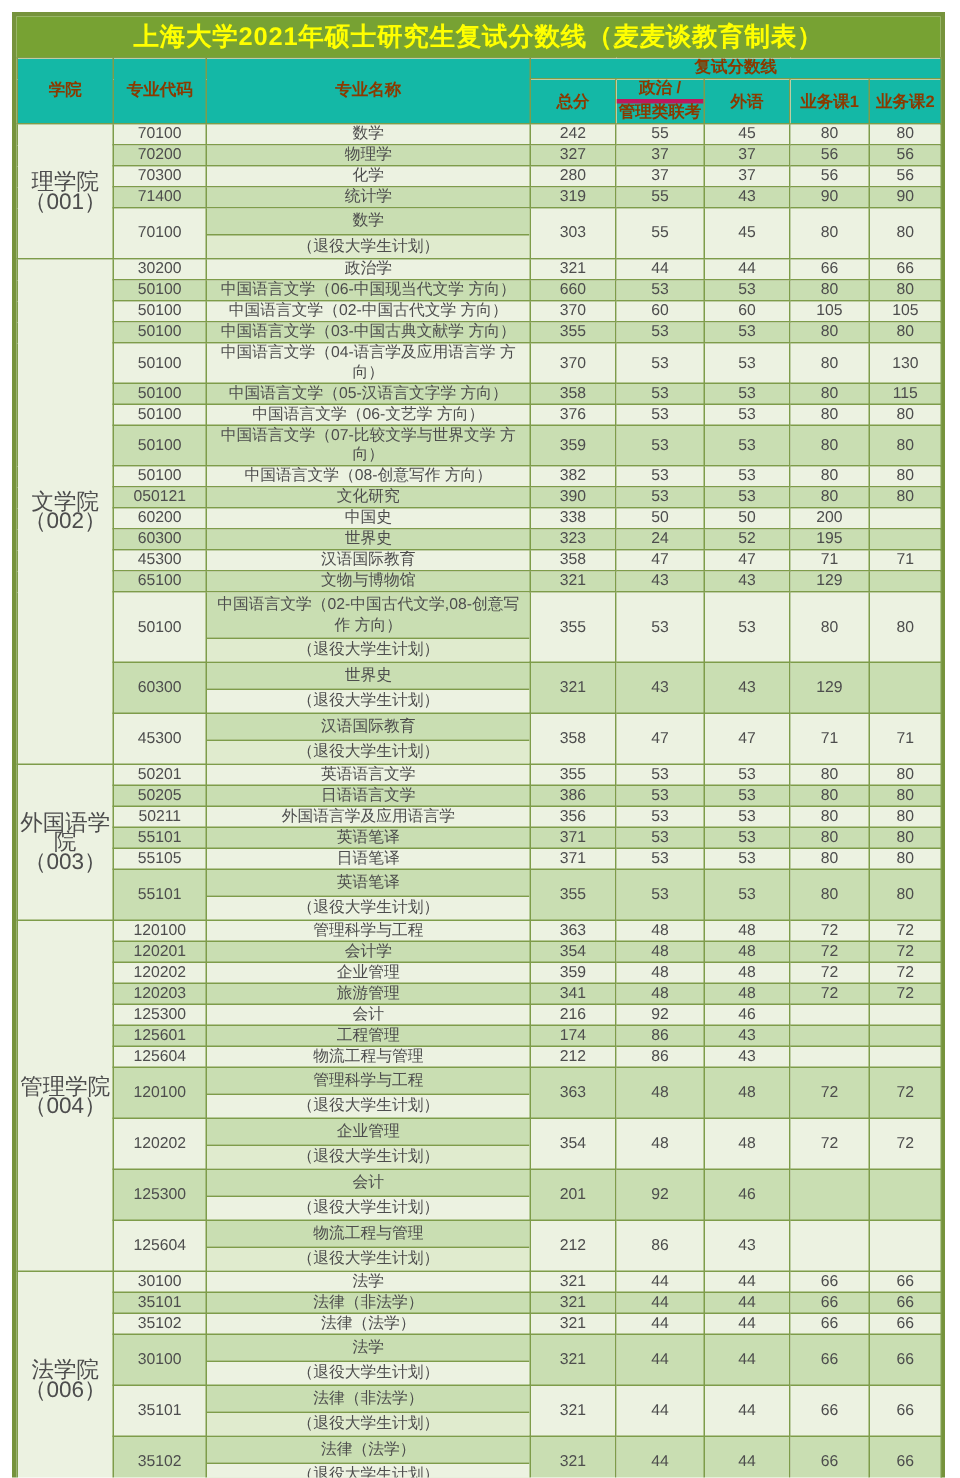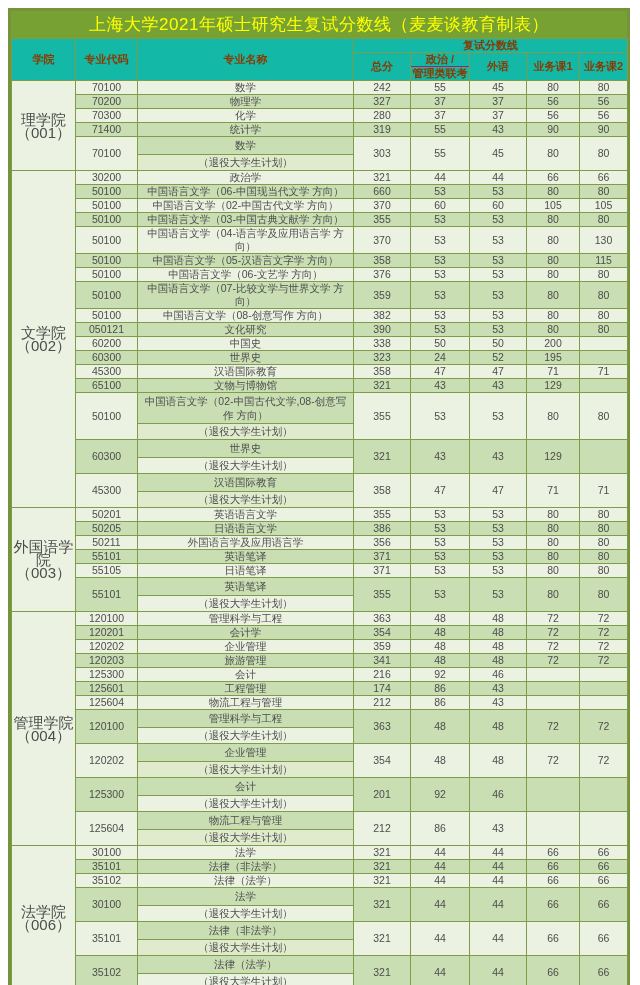--- a/index.html
+++ b/index.html
@@ -15,21 +15,21 @@
     position: relative;
     width: 622px;
     margin: 8px 0 0 8px;
     border: 3px solid #76933C;
     box-sizing: border-box;
     background: #ffffff;
   }
   .title-bar {
     background: #77A233;
     color: #FFFF00;
-    font-weight: normal;
+    font-weight: bold;
     font-size: 17px;
     line-height: 27px;
     height: 27px;
     text-align: center;
     letter-spacing: 0.5px;
     white-space: nowrap;
     overflow: hidden;
   }
   table.score-table {
     width: 100%;
@@ -47,21 +47,21 @@
   }
   .score-table thead th {
     background: #14b8a6;
     color: #8A3A00;
     font-weight: bold;
     font-size: 11px;
   }
   .score-table thead tr.group-row th { height: 13px; line-height: 13px; }
   .score-table thead tr.sub-row th { height: 27px; }
   .pol-stack { display: flex; flex-direction: column; height: 100%; }
-  .pol-top { border-bottom: 1px solid #be185d; line-height: 13px; height: 13px; }
+  .pol-top { border-bottom: 3px solid #be185d; line-height: 13px; height: 13px; }
   .pol-bottom { line-height: 13px; height: 13px; }
   tbody td { line-height: 13px; height: 13px; }
   tr.band-a td { background: #ECF2E1; }
   tr.band-b td { background: #C9DEB2; }
   td.college-cell { background: #ECF2E1 !important; font-size: 15px; text-align: center; }
   td.major-cell { padding: 0; }
   .major-text { padding: 0 2px; }
   .major-stack { display: flex; flex-direction: column; justify-content: stretch; }
   .major-stack .major-top {
     background: #C9DEB2;

